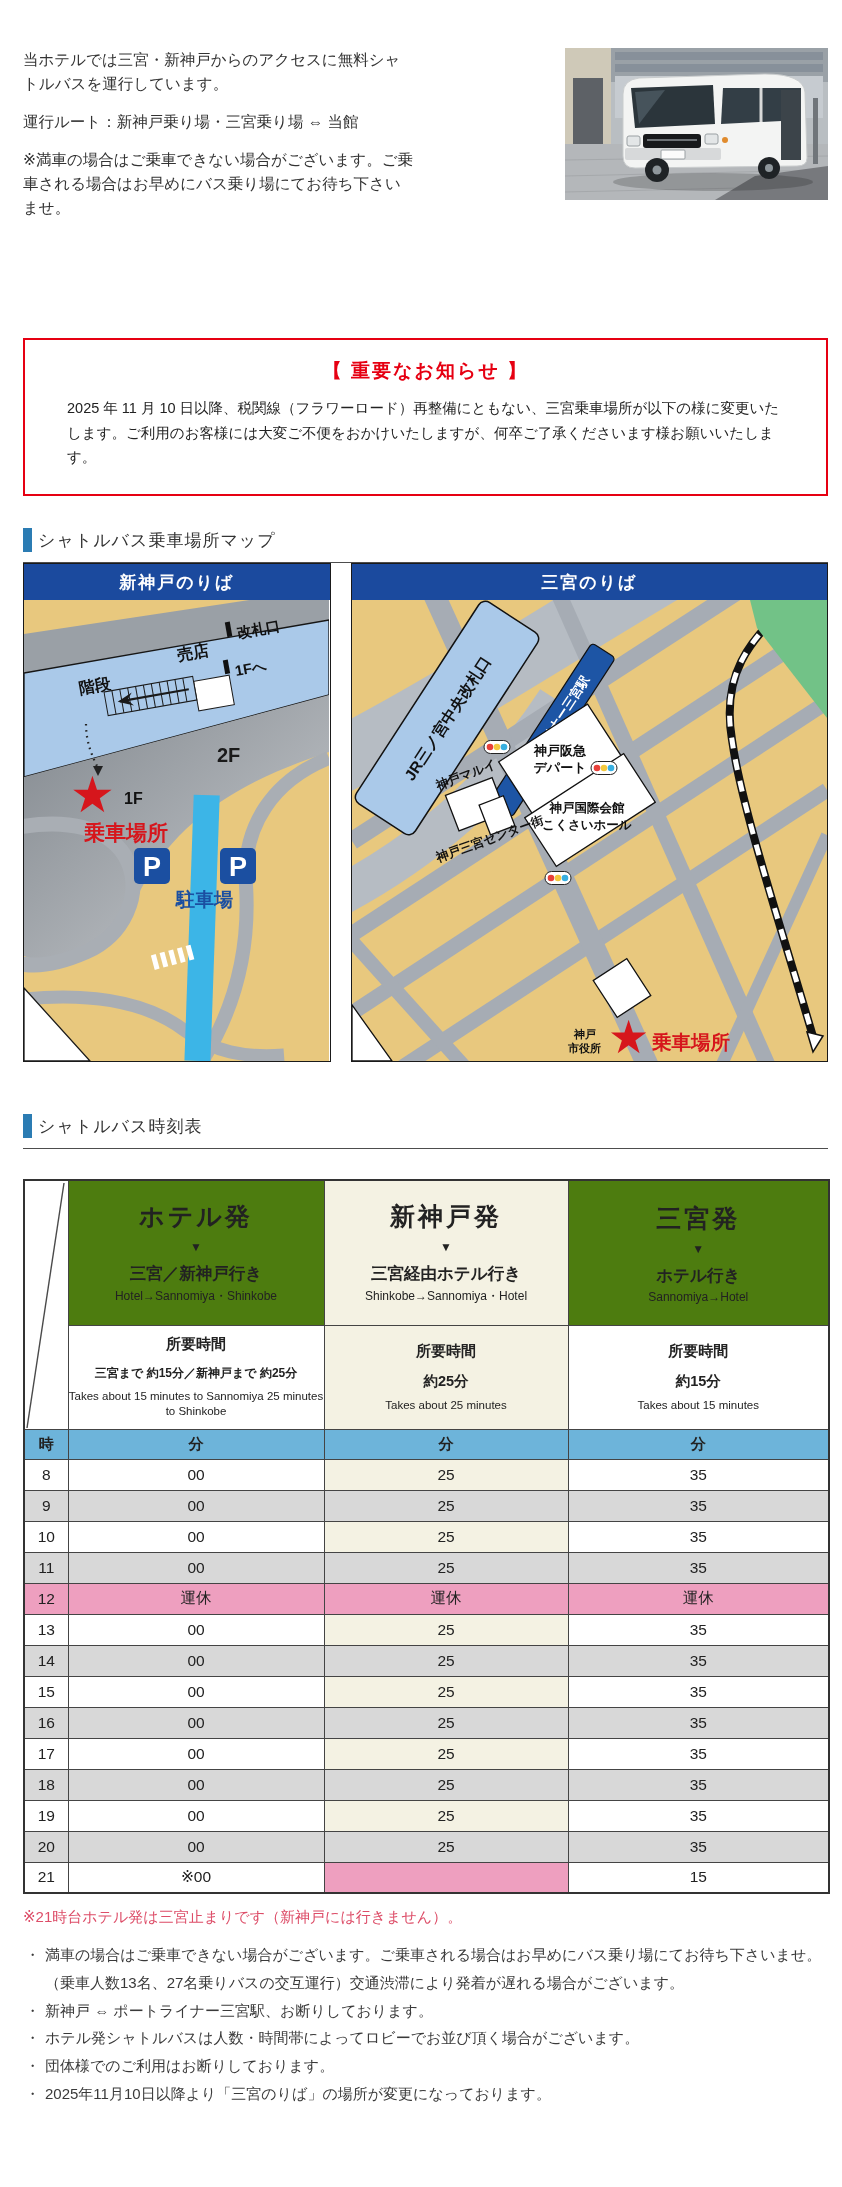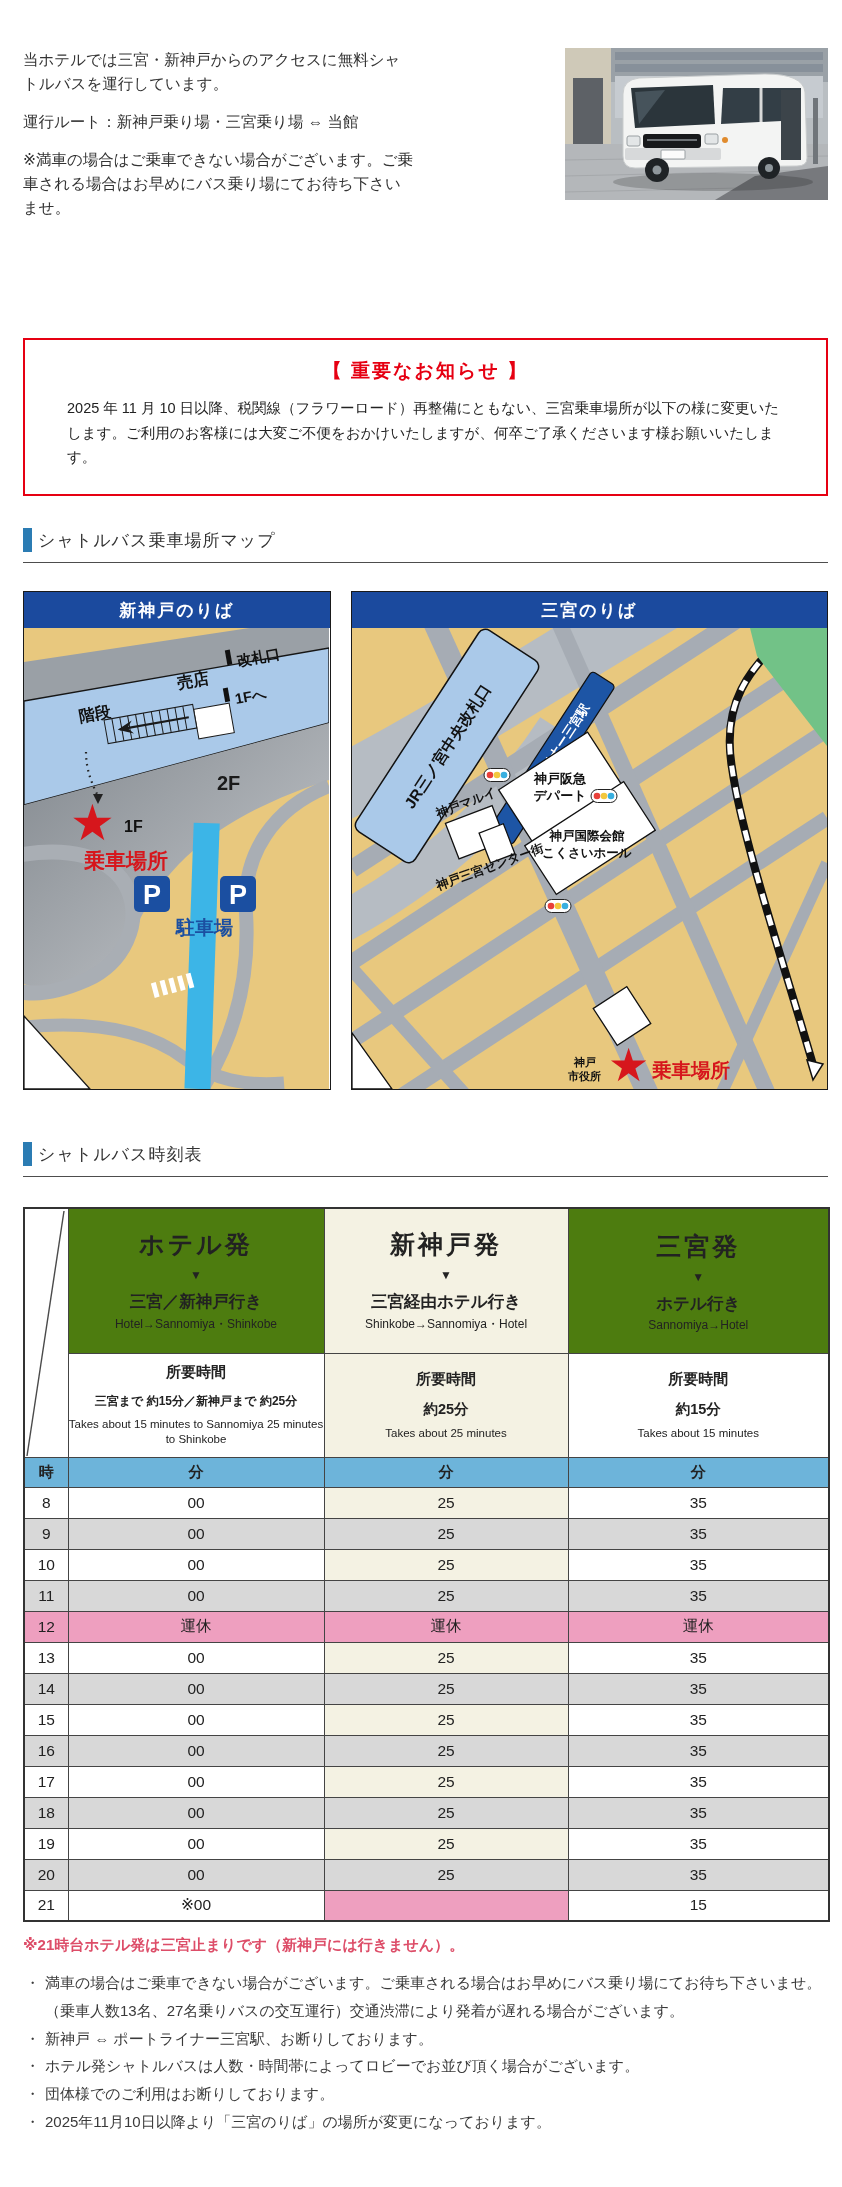--- a/index.html
+++ b/index.html
@@ -17,21 +17,21 @@
 
 .notice{border:2px solid #e60012;margin-top:104px;padding:18px 34px 20px;min-height:158px}
 .notice-title{text-align:center;color:#e60012;font-size:19px;font-weight:bold;letter-spacing:2px;margin-bottom:12px}
 .notice-body{font-size:14.5px;line-height:1.7;color:#222;padding:0 8px}
 
 .sec-header{display:flex;align-items:center;gap:6px;margin-top:32px;padding-bottom:10px;border-bottom:1.5px solid #4d4d4d}
 .sec-header.second{margin-top:52px}
 .sec-bar{width:9px;height:24px;background:#2b7cb3;flex:0 0 9px}
 .sec-label{font-size:17px;color:#333;font-weight:500;letter-spacing:1px}
 
-.maps-row{display:flex;gap:20px;margin-top:28px}
+.maps-row{display:flex;gap:20px;}
 .map{border:1.5px solid #1a1a1a}
 .map-title{height:36px;background:#1b4a9e;color:#fff;font-size:17px;font-weight:bold;letter-spacing:2px;display:flex;align-items:center;justify-content:center}
 .map svg{display:block}
 
 table.tt{border-collapse:collapse;margin-top:30px;width:805px;table-layout:fixed;border:2px solid #333}
 table.tt th,table.tt td{border:1.5px solid #444;text-align:center;vertical-align:middle;color:#222}
 .head-main th{height:145px;background:#4d7c0f}
 .head-main th:nth-of-type(2){background:#f4f2e3}
 .head-dur th{height:104px;background:#fff}
 .head-dur th:nth-of-type(2){background:#f4f2e3}
@@ -47,21 +47,21 @@
 .corner{background:#fff;position:relative;padding:0}
 .corner svg{position:absolute;left:0;top:0}
 table.tt tbody td{height:31px;font-size:15.5px}
 tr.light td{background:#fff}
 tr.light td:nth-child(3){background:#f4f2e3}
 tr.dark td{background:#d8d8d8}
 tr.closed td{background:#ee9fbf;font-weight:500}
 tr.final td{background:#fff}
 tr.final td:nth-child(3){background:#ee9fbf}
 
-.red-note{margin-top:14px;font-size:15px;font-weight:700;color:#dd4d68}
+.red-note{margin-top:14px;font-size:15px;font-weight:400;color:#dd4d68}
 ul.notes{list-style:none;margin-top:14px}
 ul.notes li{position:relative;padding-left:22px;font-size:15px;color:#3a3a3a;line-height:1.85}
 ul.notes li::before{content:"・";position:absolute;left:2px}
 </style>
 </head>
 <body>
 
 <div class="page">
 
   

